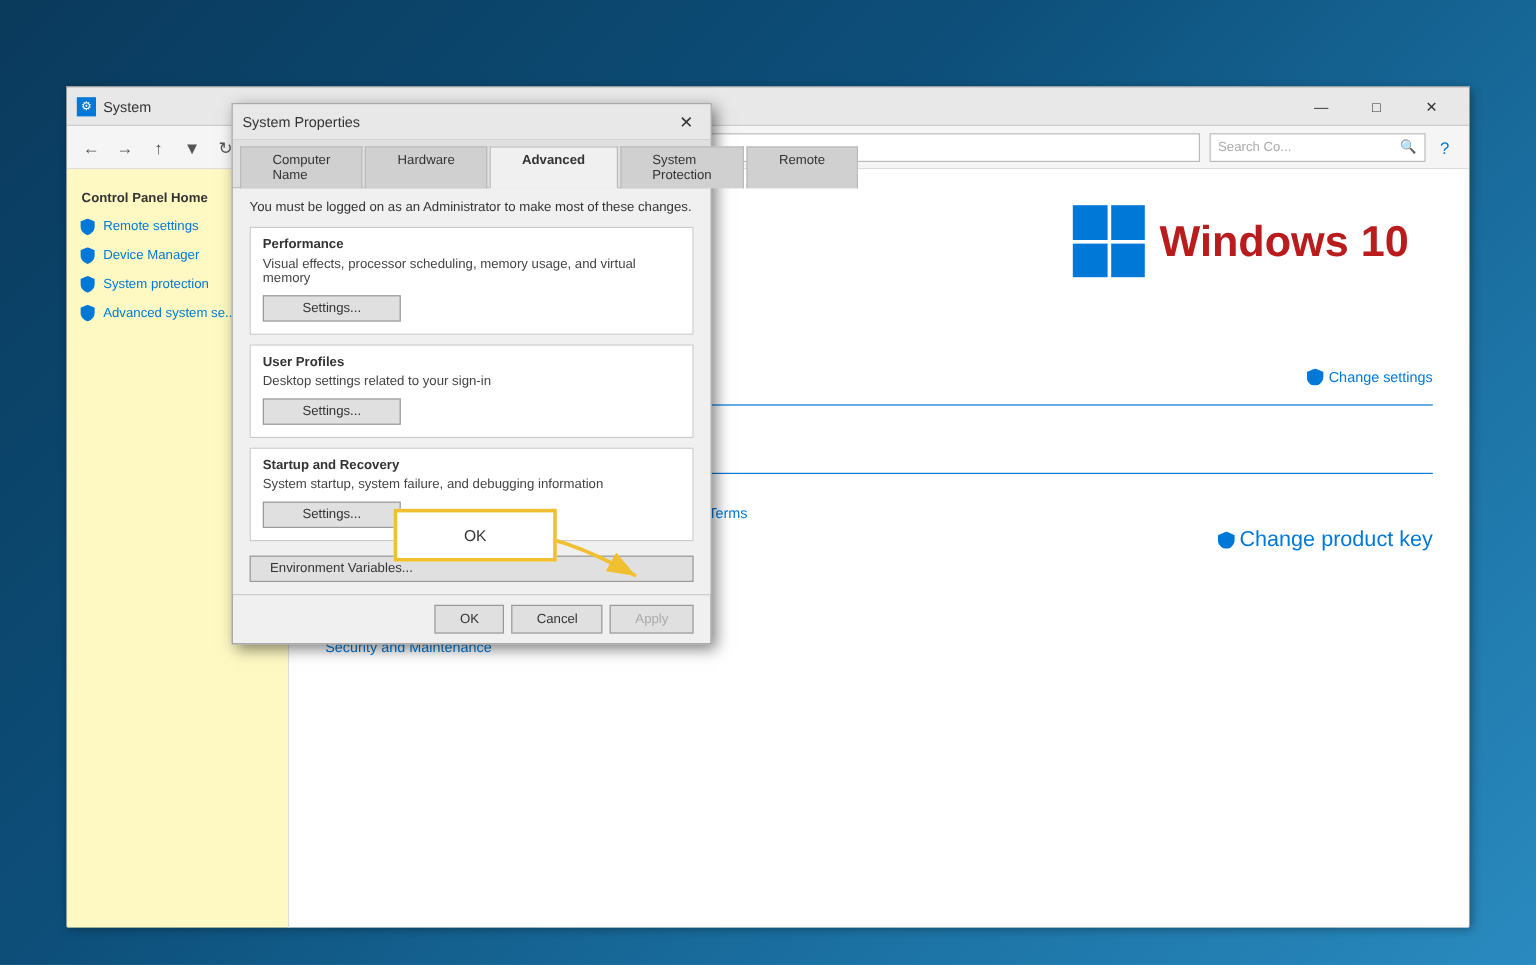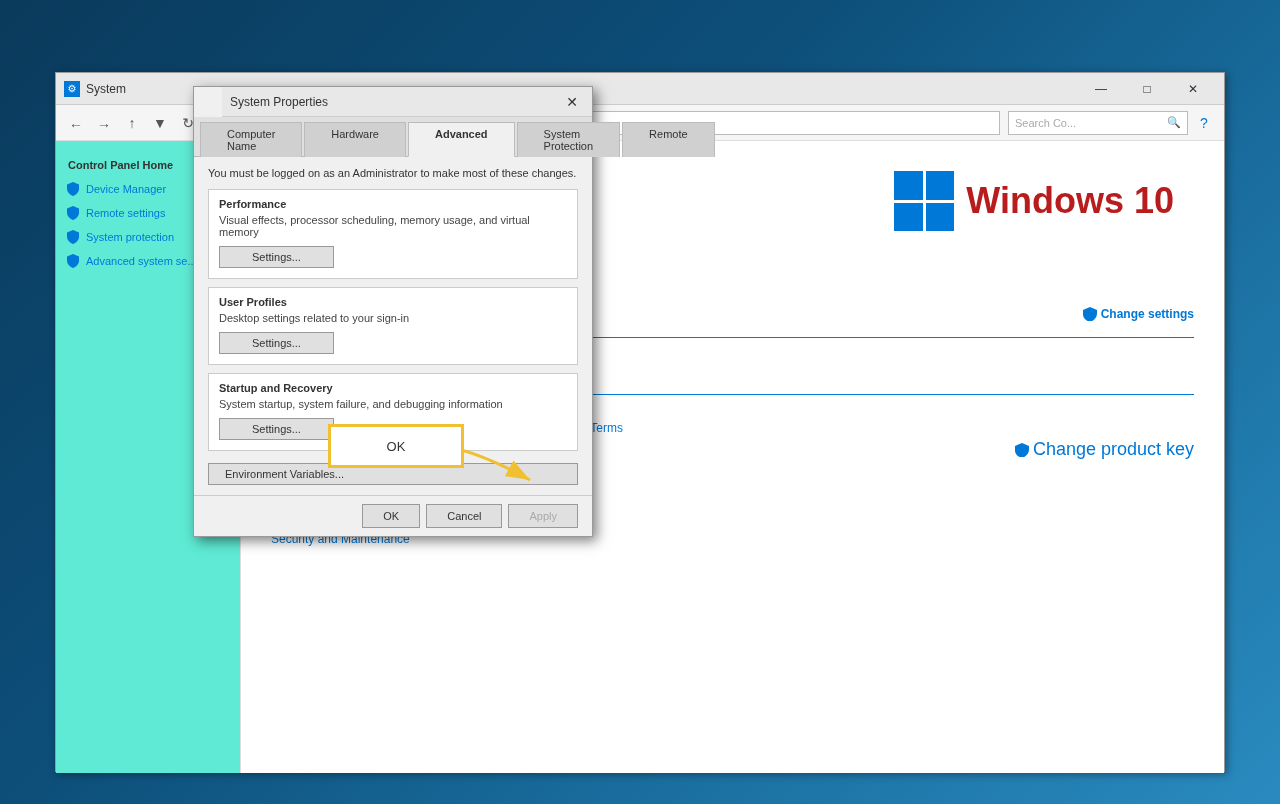--- a/index.html
+++ b/index.html
@@ -137,21 +137,21 @@
 
     
     .system-content {
       display: flex;
       height: calc(700px - 32px - 36px);
     }
 
     
     .system-sidebar {
       width: 185px;
-      background: #5eead4;
+      background: #fef9c3;
       border-right: 1px solid #ddd;
       padding: 12px 0;
     }
 
     .sidebar-section-title {
       font-size: 11px;
       color: #333;
       padding: 6px 12px;
       font-weight: 600;
     }
@@ -241,21 +241,20 @@
       border: none;
       border-top: 1px solid #0078d7;
       margin: 16px 0 8px 0;
     }
 
     .section-title-row {
       display: flex;
       justify-content: space-between;
       align-items: flex-end;
       margin-bottom: 6px;
-      font-weight: bold;
     }
 
     .change-link {
       color: #0078d7;
       text-decoration: none;
       font-size: 12px;
       display: flex;
       align-items: center;
       gap: 4px;
     }
@@ -291,21 +290,20 @@
     }
 
     .dialog-titlebar {
       height: 30px;
       background: #e8e8e8;
       border-bottom: 1px solid #ccc;
       display: flex;
       align-items: center;
       padding: 0 8px;
       justify-content: space-between;
-      margin-left: 28px;
     }
 
     .dialog-title {
       font-size: 12px;
       color: #333;
     }
 
     .dialog-close-btn {
       width: 24px;
       height: 24px;
@@ -513,30 +511,30 @@
 
     <div class="system-sidebar">
       <div class="sidebar-section-title">Control Panel Home</div>
 
       <div class="sidebar-item">
         <span class="sidebar-shield">
           <svg class="shield-icon-svg" viewBox="0 0 12 14" fill="#0078d7">
             <path d="M6 0L0 2.5v4C0 9.8 2.5 12.8 6 14c3.5-1.2 6-4.2 6-7.5v-4L6 0z"></path>
           </svg>
         </span>
-        <span>Device Manager</span>
+        <span>Remote settings</span>
       </div>
 
       <div class="sidebar-item">
         <span class="sidebar-shield">
           <svg class="shield-icon-svg" viewBox="0 0 12 14" fill="#0078d7">
             <path d="M6 0L0 2.5v4C0 9.8 2.5 12.8 6 14c3.5-1.2 6-4.2 6-7.5v-4L6 0z"></path>
           </svg>
         </span>
-        <span>Remote settings</span>
+        <span>Device Manager</span>
       </div>
 
       <div class="sidebar-item">
         <span class="sidebar-shield">
           <svg class="shield-icon-svg" viewBox="0 0 12 14" fill="#0078d7">
             <path d="M6 0L0 2.5v4C0 9.8 2.5 12.8 6 14c3.5-1.2 6-4.2 6-7.5v-4L6 0z"></path>
           </svg>
         </span>
         <span>System protection</span>
       </div>

